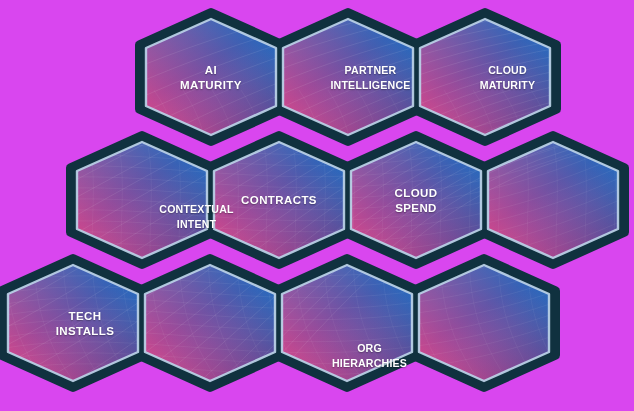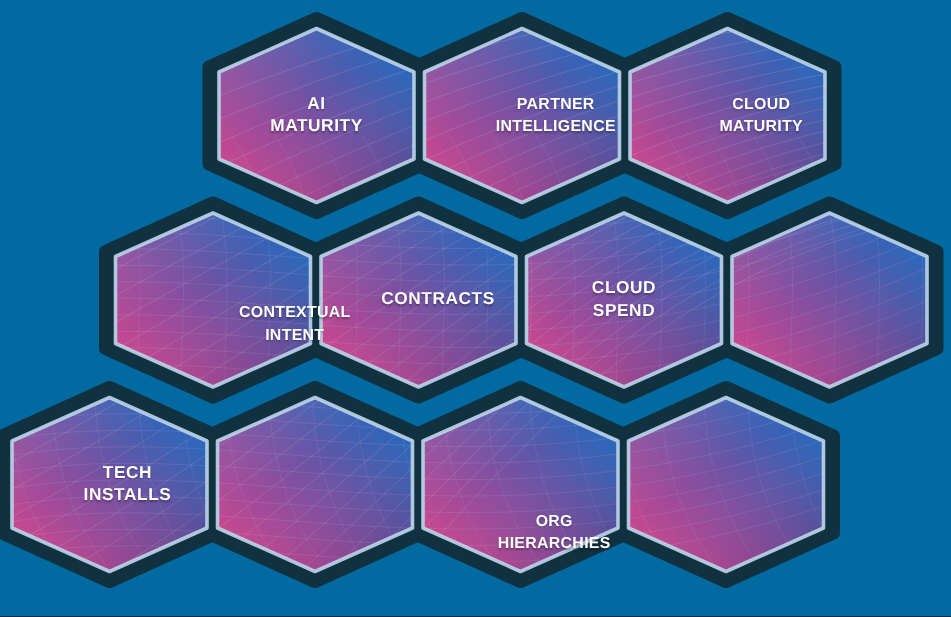--- a/index.html
+++ b/index.html
@@ -6,21 +6,21 @@
   * { margin:0; padding:0; box-sizing:border-box; }
   html, body {
     width:634px; height:411px;
     background:#000000;
     overflow:hidden;
     font-family:"Liberation Sans", sans-serif;
   }
   #board {
     position:relative;
     width:634px; height:411px;
-    background:#0369a1;
+    background:#d946ef;
   }
   #board svg { display:block; width:634px; height:411px; }
 
   .hex-label {
     position:absolute;
     width:130px;
     text-align:center;
     color:#ffffff;
     font-family:"Liberation Sans", sans-serif;
     font-weight:bold;
@@ -976,20 +976,20 @@
       </g>
     </svg>
 <div class="hex-label" style="left: 211px; top: 77px;">AI
 MATURITY</div>
     <div class="hex-label small" style="left: 348px; top: 77px;">PARTNER
 INTELLIGENCE</div>
     <div class="hex-label small" style="left: 485px; top: 77px;">CLOUD
 MATURITY</div>
     <div class="hex-label small" style="left: 142px; top: 216px; margin-left: 32px;">CONTEXTUAL
 INTENT</div>
-    <div class="hex-label" style="left: 292px; top: 200px; text-align: center;">CONTRACTS</div>
+    <div class="hex-label" style="left: 279px; top: 200px; text-align: center;">CONTRACTS</div>
     <div class="hex-label" style="left: 416px; top: 200px;">CLOUD
 SPEND</div>
     <div class="hex-label" style="left: 73px; top: 323px; padding-left: 24px;">TECH
 INSTALLS</div>
     <div class="hex-label small" style="left: 347px; top: 323px; margin-top: 32px;">ORG
 HIERARCHIES</div>
   </div>
 
 </body></html>

